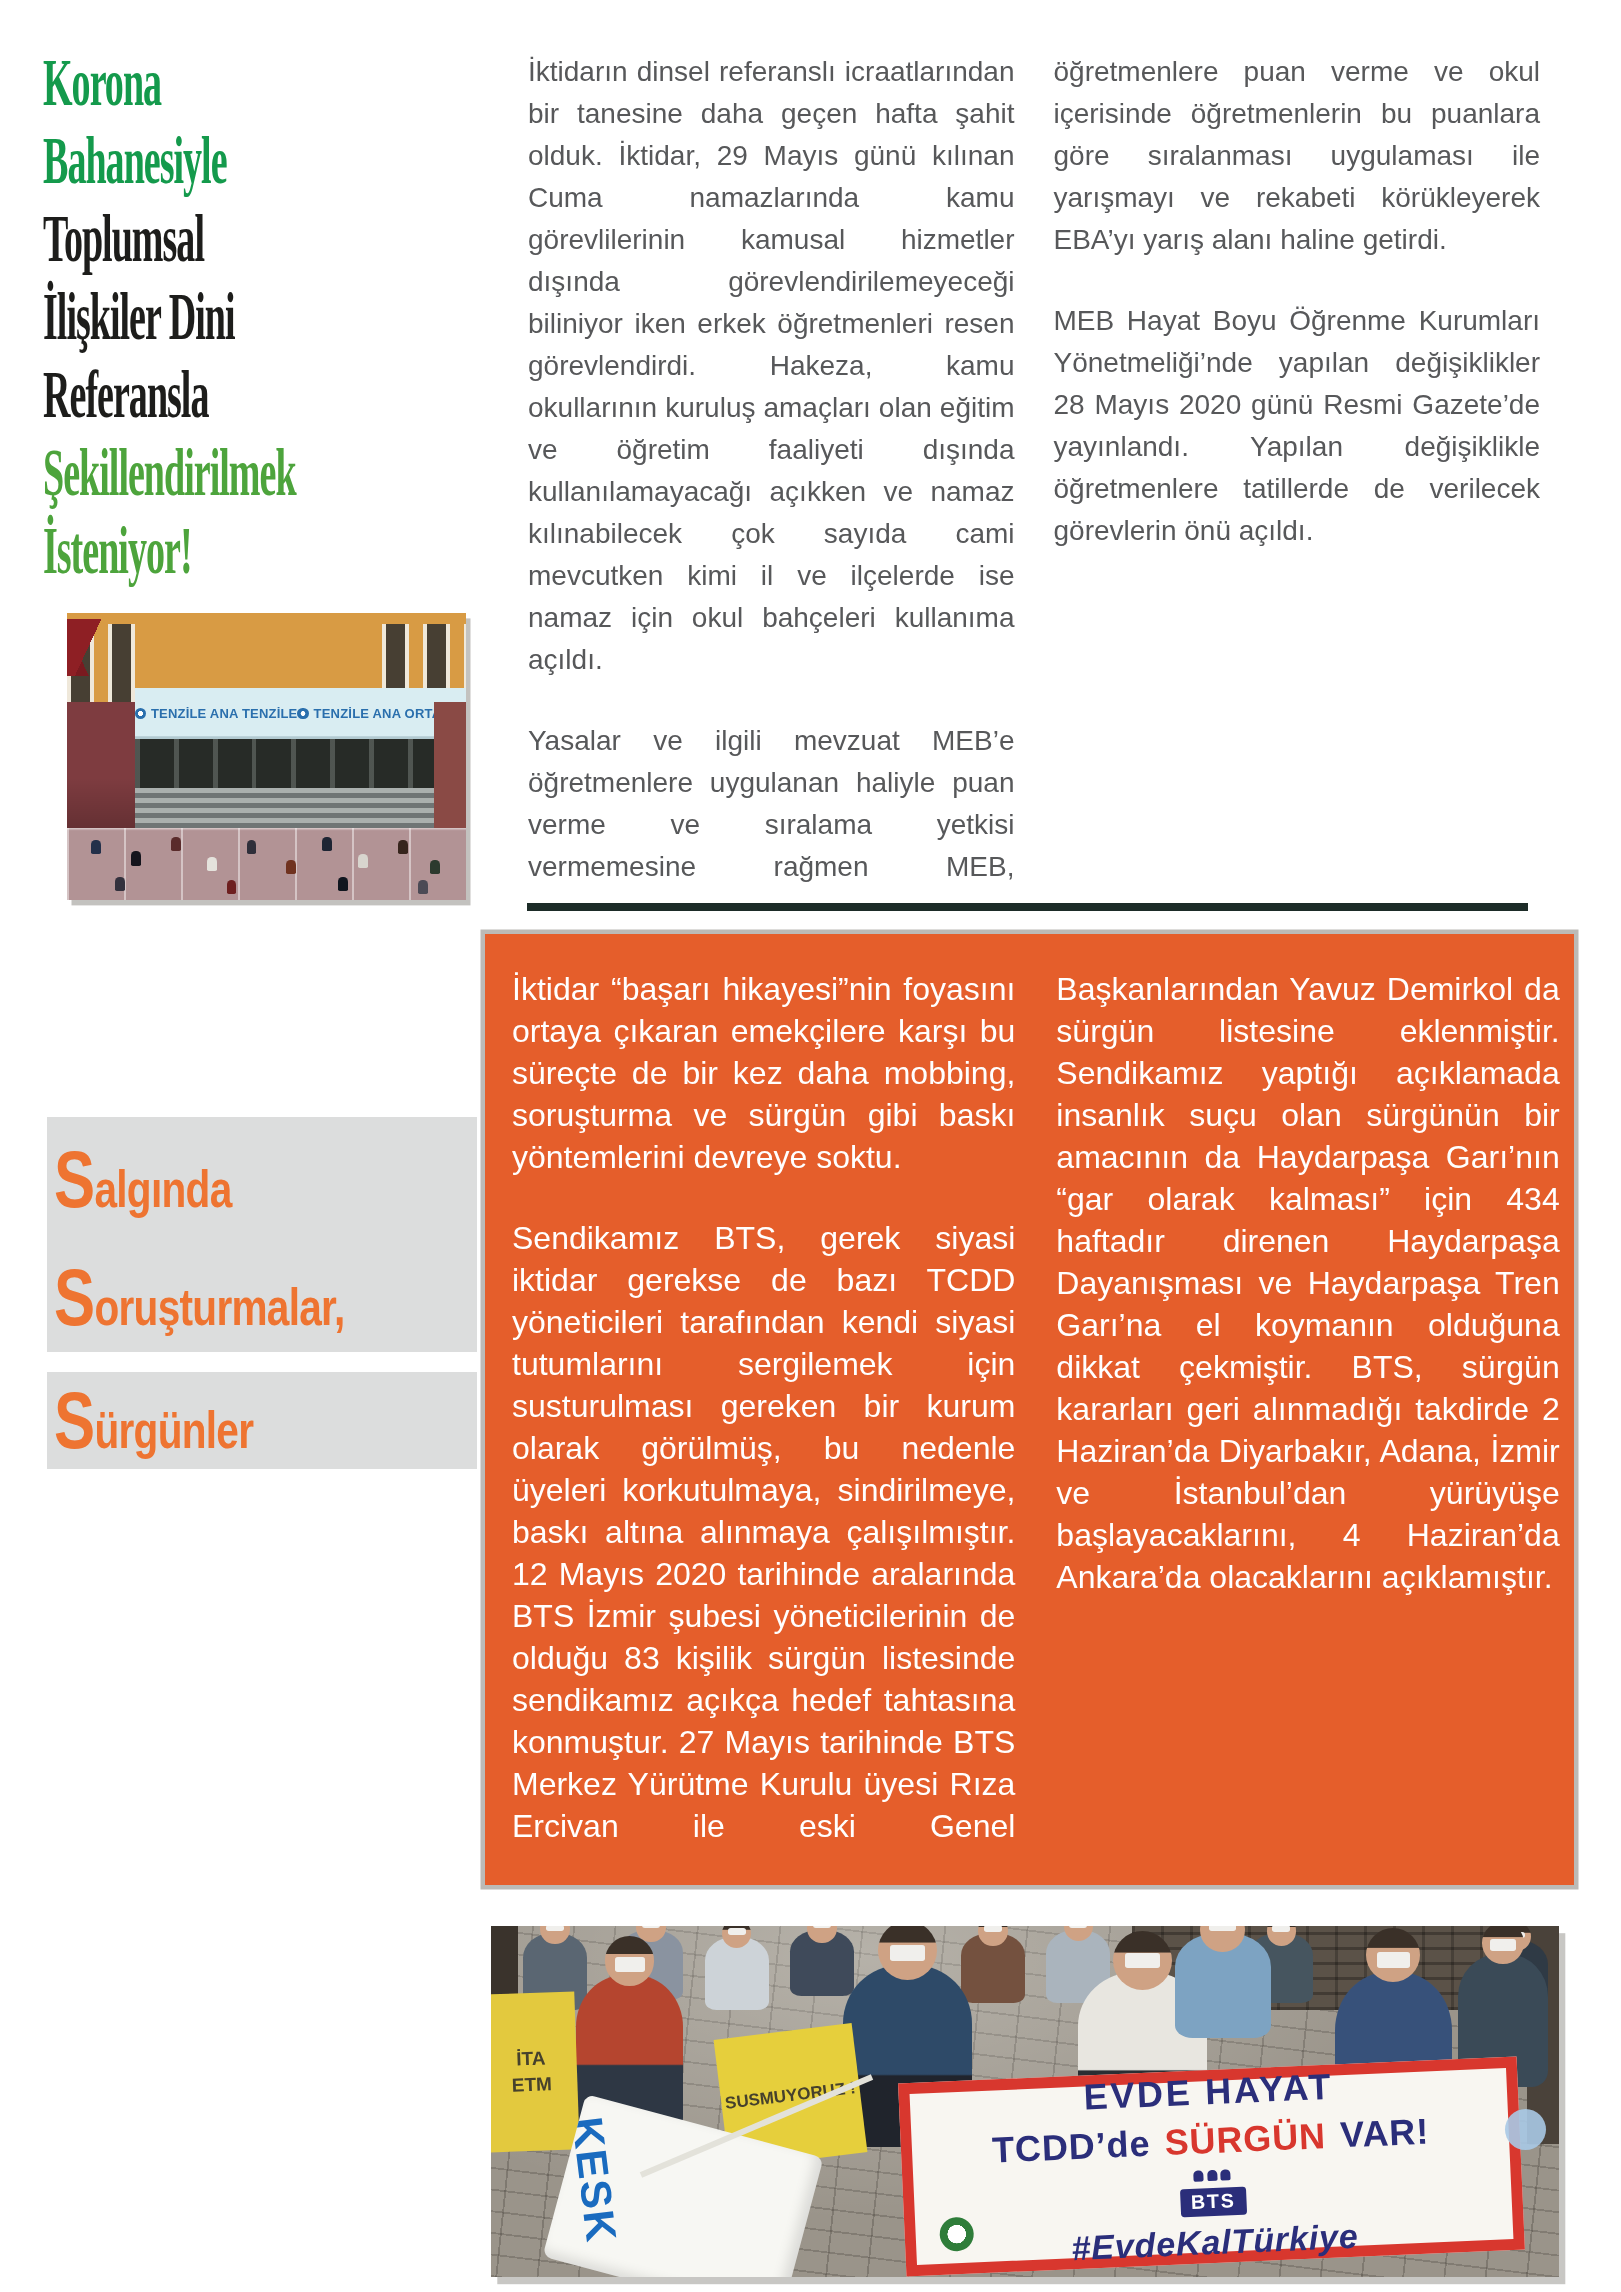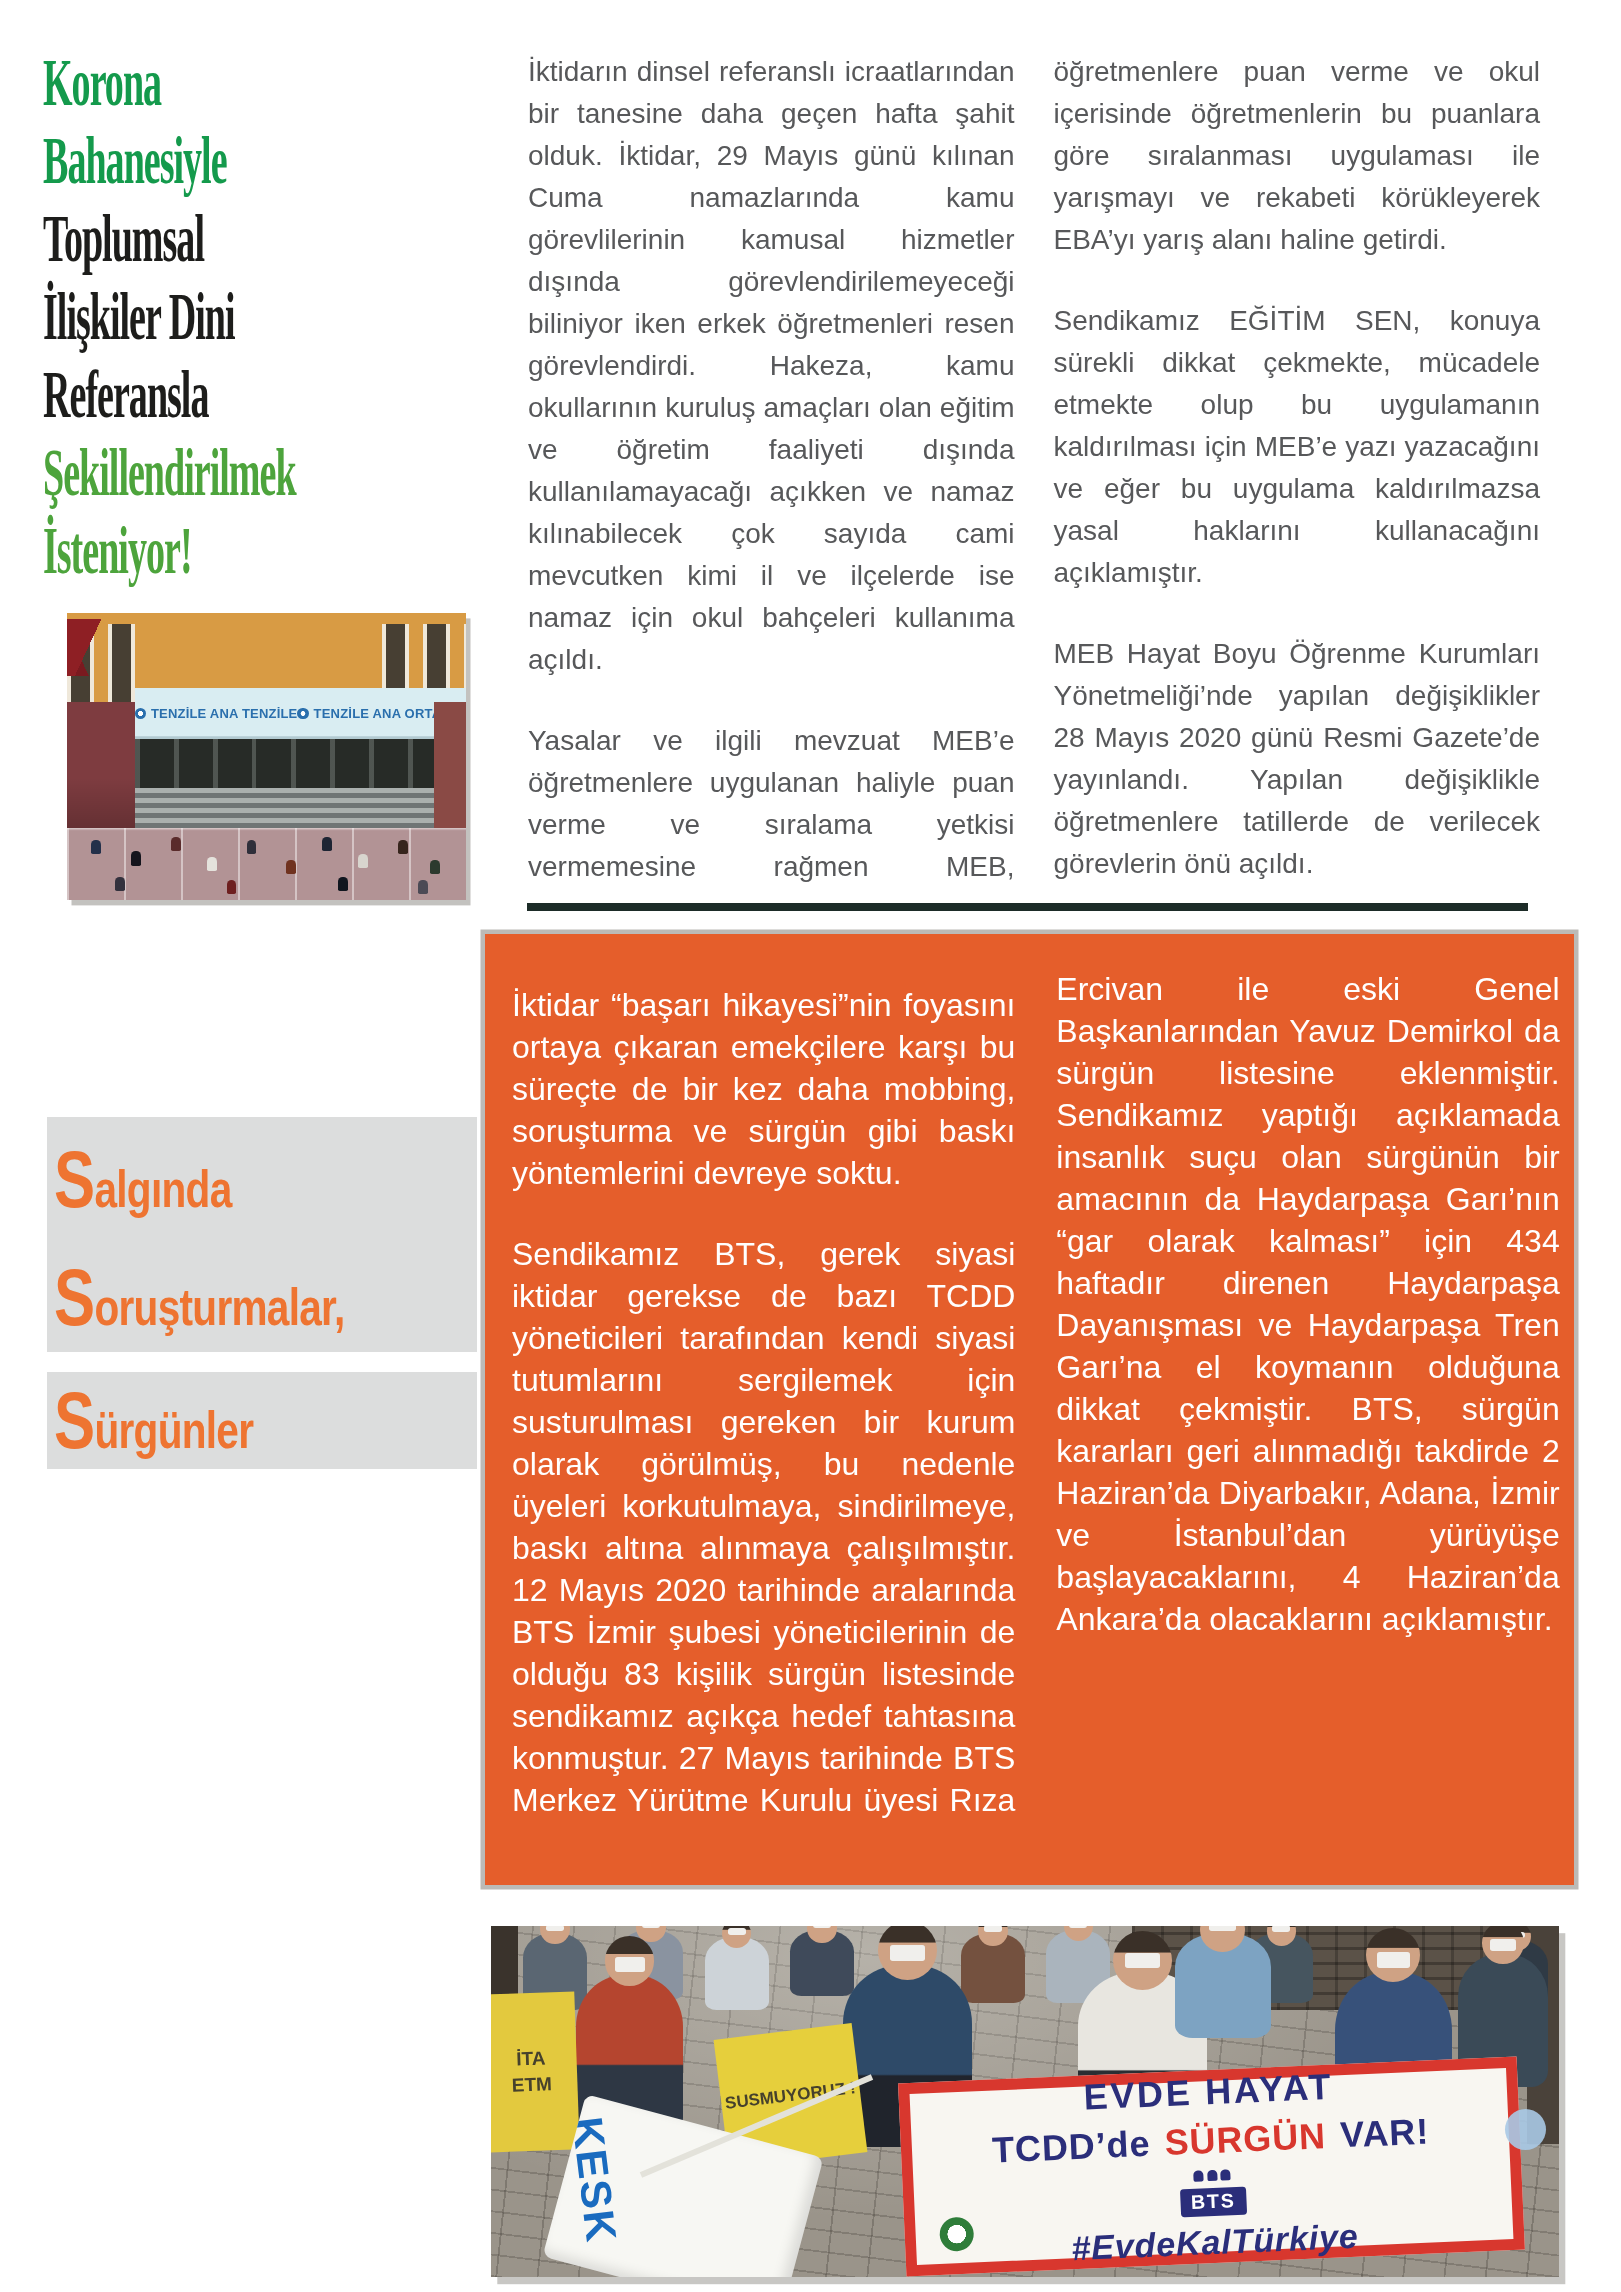--- a/index.html
+++ b/index.html
@@ -63,21 +63,21 @@
   .bar-text{padding-left:9px;font-weight:700;color:#ee7431;letter-spacing:-0.9px;
     transform:scaleX(.78);transform-origin:0 50%;white-space:nowrap;font-size:52px;}
   .bar-text .ini{font-size:79px;}
 
   
   .orange-box{left:485px;top:934px;width:1089px;height:951px;background:#e55e2b;
     box-shadow:0 0 0 4.5px #bcbab6;}
   .orange-text{margin:34px 14.3px 0 27px;height:887px;
     column-count:2;column-gap:41px;column-fill:auto;
     color:#ffffff;font-size:32px;line-height:42px;text-align:justify;}
-  .orange-text p{margin:16px 0 39px 0;}
+  .orange-text p{margin:0 0 39px 0;}
 
   
   .photo2{left:491px;top:1926px;width:1068px;height:351px;overflow:hidden;
     background:#9a948a;box-shadow:6.3px 7.2px 0 0 rgba(145,143,138,.5);}
   .p2-ground{left:0;top:0;width:100%;height:100%;
     background-image:radial-gradient(ellipse at 35% 8%,rgba(255,255,250,.28),transparent 58%),
       repeating-linear-gradient(96deg,rgba(55,50,44,.28) 0 1.8px,transparent 1.8px 41px),
       repeating-linear-gradient(7deg,rgba(55,50,44,.25) 0 1.8px,transparent 1.8px 21.5px);}
   .p2-wall{right:0;top:0;width:40%;height:24%;background:#5b5248;
     background-image:repeating-linear-gradient(0deg,rgba(0,0,0,.28) 0 2.7px,transparent 2.7px 15px),
@@ -125,21 +125,20 @@
   <div class="hl c-black">Toplumsal</div>
   <div class="hl c-black">İlişkiler Dini</div>
   <div class="hl c-black">Referansla</div>
   <div class="hl c-lgreen">Şekillendirilmek</div>
   <div class="hl c-lgreen">İsteniyor!</div>
 </div>
 
 <div class="abs top-article">
   <p>İktidarın dinsel referanslı icraatlarından bir tanesine daha geçen hafta şahit olduk. İktidar, 29 Mayıs günü kılınan Cuma namazlarında kamu görevlilerinin kamusal hizmetler dışında görevlendirilemeyeceği biliniyor iken erkek öğretmenleri resen görevlendirdi. Hakeza, kamu okullarının kuruluş amaçları olan eğitim ve öğretim faaliyeti dışında kullanılamayacağı açıkken ve namaz kılınabilecek çok sayıda cami mevcutken kimi il ve ilçelerde ise namaz için okul bahçeleri kullanıma açıldı.</p>
   <p>Yasalar ve ilgili mevzuat MEB’e öğretmenlere uygulanan haliyle puan verme ve sıralama yetkisi vermemesine rağmen MEB, öğretmenlere puan verme ve okul içerisinde öğretmenlerin bu puanlara göre sıralanması uygulaması ile yarışmayı ve rekabeti körükleyerek EBA’yı yarış alanı haline getirdi.</p>
-  <p>Sendikamız EĞİTİM SEN,  konuya sürekli dikkat çekmekte, mücadele etmekte olup bu uygulamanın kaldırılması için MEB’e yazı yazacağını ve eğer bu uygulama kaldırılmazsa yasal haklarını kullanacağını açıklamıştır.</p>
   <p>MEB Hayat Boyu Öğrenme Kurumları Yönetmeliği’nde yapılan değişiklikler 28 Mayıs 2020 günü Resmi Gazete’de yayınlandı. Yapılan değişiklikle öğretmenlere tatillerde de verilecek görevlerin önü açıldı.</p>
 </div>
 
 <div class="abs photo1">
   <div class="abs p1-winL"></div>
   <div class="abs p1-winR"></div>
   <div class="abs p1-flag"></div>
   <div class="abs p1-banner">
     <span class="p1-sign">
         <i class="p1-logo"></i>

